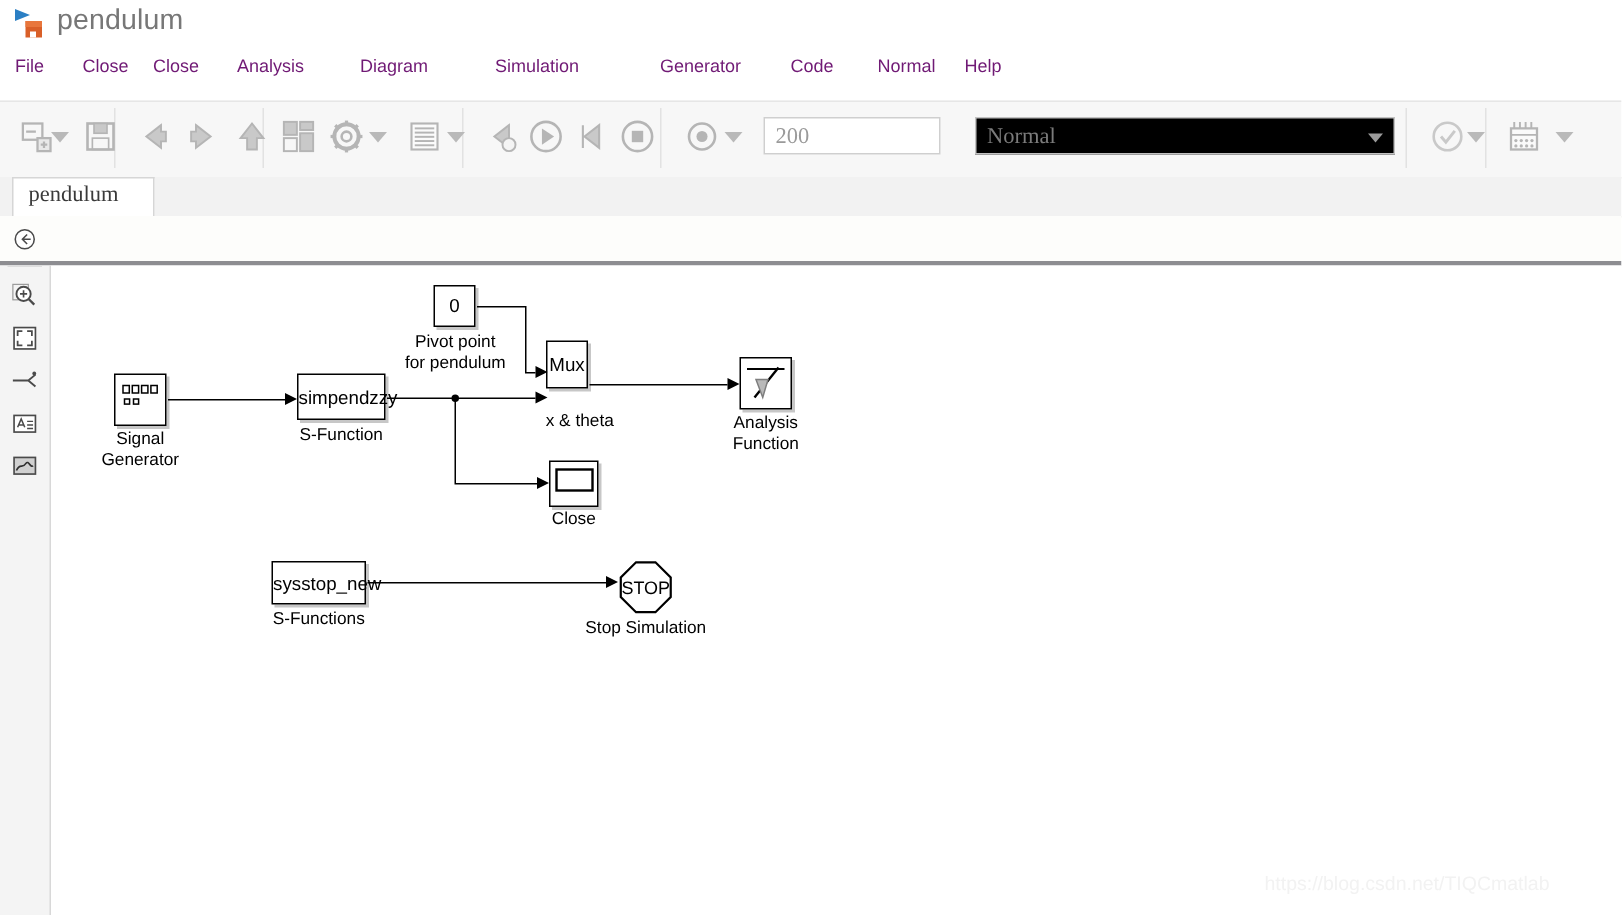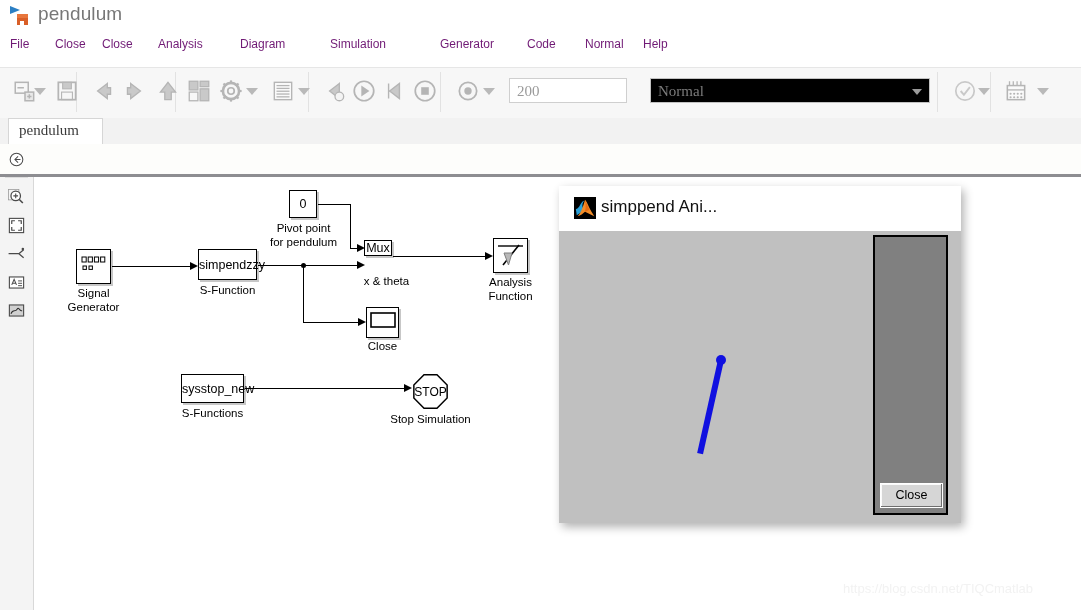--- a/index.html
+++ b/index.html
@@ -171,21 +171,21 @@
 Generator</div>
       <div class="blk" style="left: 164px; top: 72px; width: 59px; height: 31px;">
         <div class="blk-text">simpendzzy</div>
       </div>
       <div class="cap" style="left: 151px; top: 107px; width: 85px;">S-Function</div>
       <div class="blk" style="left: 255px; top: 13px; width: 28px; height: 28px;">
         <div class="blk-text">0</div>
       </div>
       <div class="cap" style="left: 227px; top: 45px; width: 85px;">Pivot point
 for pendulum</div>
-      <div class="blk" style="left: 330px; top: 63px; width: 28px; height: 16px;">
+      <div class="blk" style="left: 330px; top: 50px; width: 28px; height: 32px;">
         <div class="blk-text">Mux</div>
       </div>
       <div class="cap" style="left: 310px; top: 98px; width: 85px;">x &amp; theta</div>
       <div class="blk" style="left: 332px; top: 130px; width: 33px; height: 31px;">
         <svg viewBox="0 0 33 31" width="33" height="31" style="position: absolute; left: 0px; top: 0px;">
           <rect x="4" y="5" width="24" height="14" fill="#fff" stroke="#000" stroke-width="1.6"></rect>
         </svg>
       </div>
       <div class="cap" style="left: 306px; top: 163px; width: 85px;">Close</div>
       <div class="blk" style="left: 459px; top: 61px; width: 35px; height: 35px;">
@@ -219,44 +219,20 @@
       <div class="wire h" style="left: 284px; top: 27px; width: 32px;"></div>
       <div class="wire v" style="left: 316px; top: 27px; height: 44px;"></div>
       <div class="wire h" style="left: 316px; top: 71px; width: 7px;"></div>
       <div class="arrow" style="left: 323px; top: 66.5px;"></div>
       <div class="wire h" style="left: 359px; top: 79px; width: 92px;"></div>
       <div class="arrow" style="left: 451px; top: 74.5px;"></div>
       <div class="wire h" style="left: 211px; top: 211px; width: 159px;"></div>
       <div class="arrow" style="left: 370px; top: 206.5px;"></div>
     </div>
 
-  <div class="dlg">
-    <div class="dlg-title">
-      <svg class="dlg-logo" viewBox="0 0 24 24">
-        <rect width="24" height="24" fill="#000"></rect>
-        <path d="M2 13 C6 13 7 5 11 4 C8 8 9 13 12 14 C9 16 6 18 3 20 Z" fill="#2a9fd6"></path>
-        <path d="M12 3 C15 6 16 12 21 19 L22 21 L12 16 C10 18 7 20 4 21 C8 17 10 10 12 3 Z" fill="#f28c28"></path>
-        <path d="M12 3 C14 7 15 11 17 14 L12 16 C13 12 13 7 12 3 Z" fill="#e86a10"></path>
-      </svg>
-      <div class="dlg-name">simppend Ani...</div>
-
-    </div>
-
-    <div class="dlg-body">
-      <div class="axes">
-        <div class="pend-rod" style="width: 96.3172px; height: 6px; left: 161px; top: 126px; transform-origin: 0px 50%; transform: rotate(102.593deg); background: rgb(16, 16, 224);"></div>
-        <div class="pend-piv" style="left: 156px; top: 124px; background: rgb(16, 16, 224);"></div>
-      </div>
-      <div class="sidepanel">
-        <div class="closebtn">
-          <span>Close</span>
-        </div>
-      </div>
-    </div>
-  </div>
 
   <div class="watermark">https://blog.csdn.net/TIQCmatlab</div>
 <div class="tsep" style="left: 76px;"></div>
     <div class="tsep" style="left: 175px;"></div>
     <div class="tsep" style="left: 308px;"></div>
     <div class="tsep" style="left: 440px;"></div>
     <div class="tsep" style="left: 937px;"></div>
     <div class="tsep" style="left: 990px;"></div>
     <div class="caret" style="left: 34px;"></div>
     <div class="caret" style="left: 246px;"></div>

